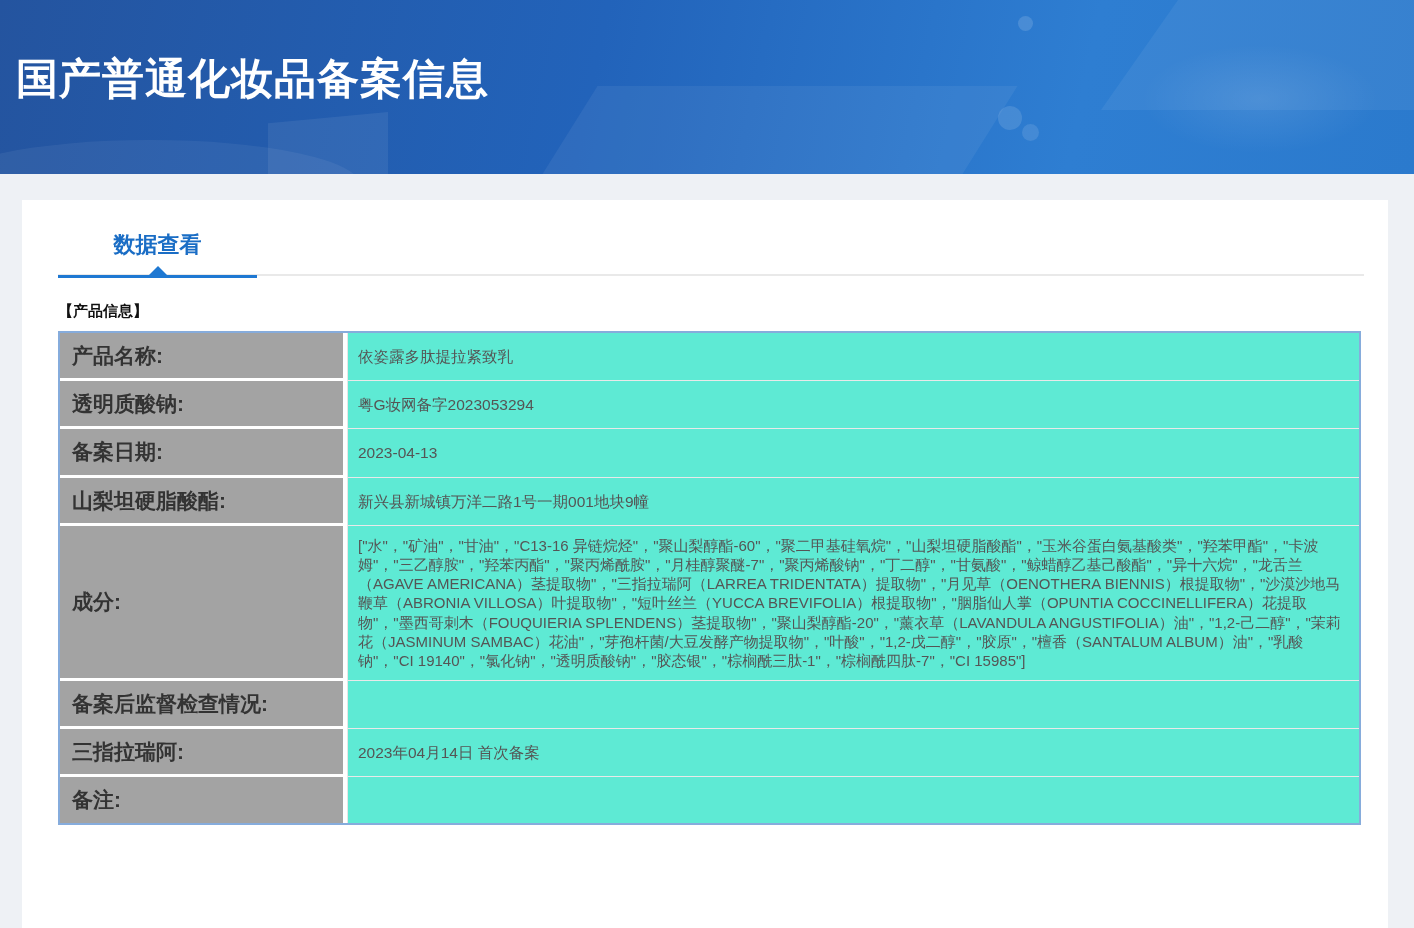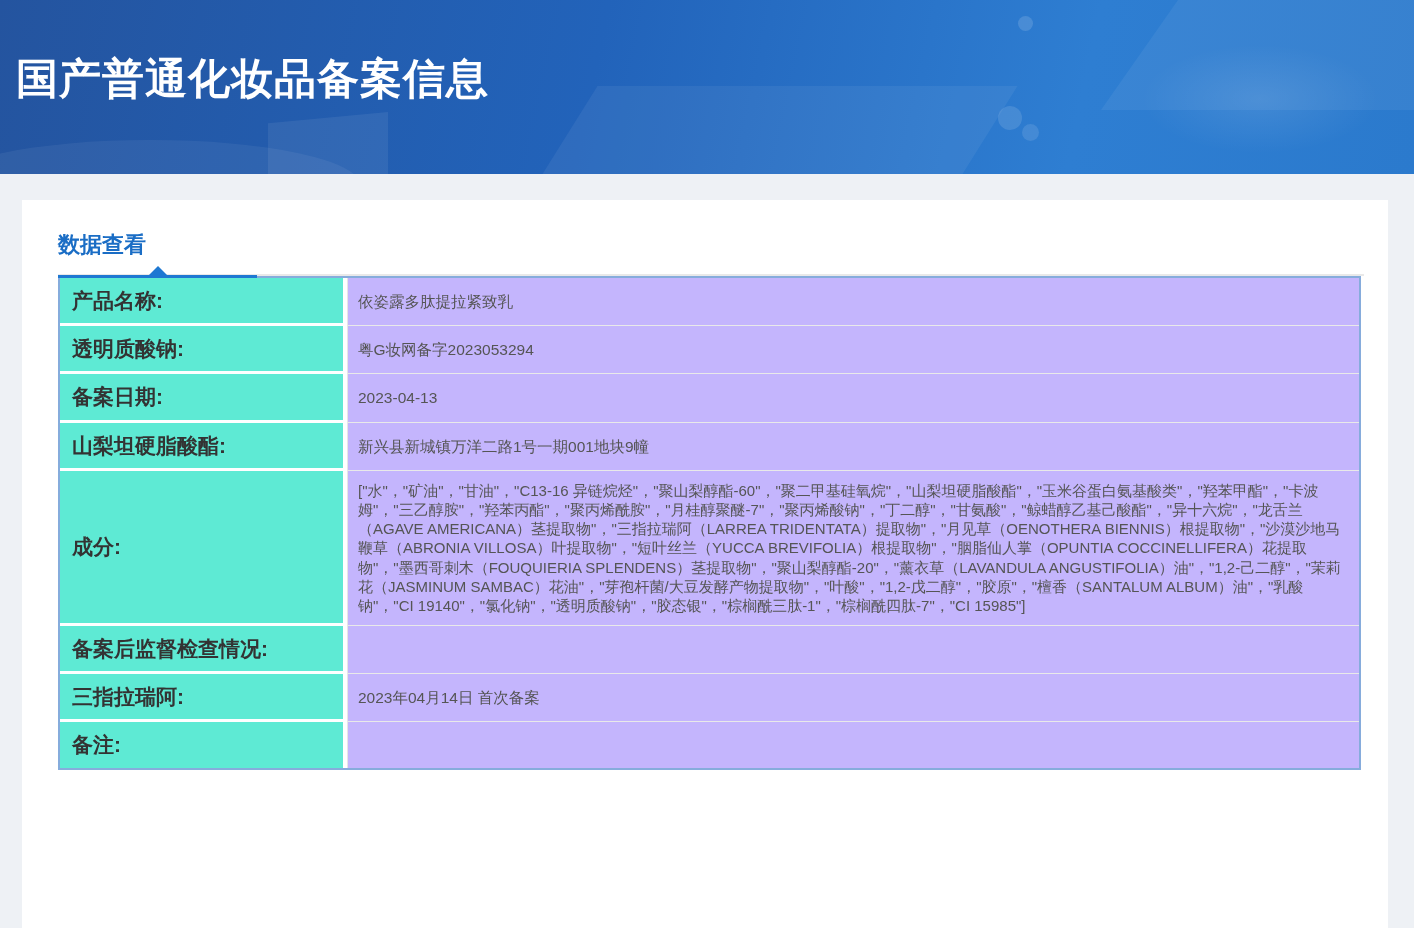--- a/index.html
+++ b/index.html
@@ -35,39 +35,39 @@
   .deco-dot-c { left:1022px; top:124px; width:17px; height:17px; border-radius:50%;
     background:rgba(255,255,255,0.11); }
   
   .card {
     margin:26px 26px 0 22px; width:1366px; height:728px;
     background:#ffffff; padding:30px 24px 20px 36px;
   }
   
   .tabs { position:relative; border-bottom:2px solid #e9e9e9; height:46px; }
   .tab { position:relative; display:inline-block; width:199px; height:46px;
-    font-size:22px; font-weight:bold; color:#1a6dc5; cursor:pointer; }
+    text-align:center; font-size:22px; font-weight:bold; color:#1a6dc5; cursor:pointer; }
   .tab-bar { position:absolute; left:0; bottom:-2px; width:199px; height:3px; background:#1e78d2; }
   .tab-tri { position:absolute; left:50%; bottom:1px; margin-left:-9px; width:0; height:0;
     border-left:9px solid transparent; border-right:9px solid transparent;
     border-bottom:9px solid #1e78d2; }
   
   .section-title { margin:26px 0 10px 0; font-size:15px; font-weight:bold; color:#111111; }
   
   table.info { width:1303px; border-collapse:separate; border-spacing:0;
     border:2px solid #86acdc; }
   td { vertical-align:middle; }
   td.label {
-    width:287px; background:#5eead4; color:#333333;
+    width:287px; background:#a3a3a3; color:#333333;
     font-size:21px; font-weight:600; padding:10px 8px 10px 12px;
     border-bottom:3px solid #ffffff; border-right:4px solid #ffffff;
     line-height:1.2;
   }
   td.value {
-    background:#c4b5fd; color:#555555; font-size:15.5px;
+    background:#5eead4; color:#555555; font-size:15.5px;
     padding:10px 14px 10px 10px; border-bottom:1px solid #e9e9e9;
     border-left:1px solid #e6e6e6; line-height:1.5;
   }
   tr:last-child td.label { border-bottom:none; }
   tr:last-child td.value { border-bottom:none; }
   td.value.ingredients { font-size:15px; line-height:1.28; }
   tr.normal-row td { height:45px; }
 </style>
 </head>
 <body>
@@ -87,20 +87,21 @@
 <div class="card">
 
   <div class="tabs">
     <div class="tab">
       <span>数据查看</span>
       <span class="tab-bar"></span>
       <span class="tab-tri"></span>
     </div>
   </div>
 
+  <div class="section-title">【产品信息】</div>
 
   <table class="info">
     <tbody>
       <tr class="normal-row">
         <td class="label">产品名称:</td>
         <td class="value">依姿露多肽提拉紧致乳</td>
       </tr>
       <tr class="normal-row">
         <td class="label">透明质酸钠:</td>
         <td class="value">粤G妆网备字2023053294</td>

